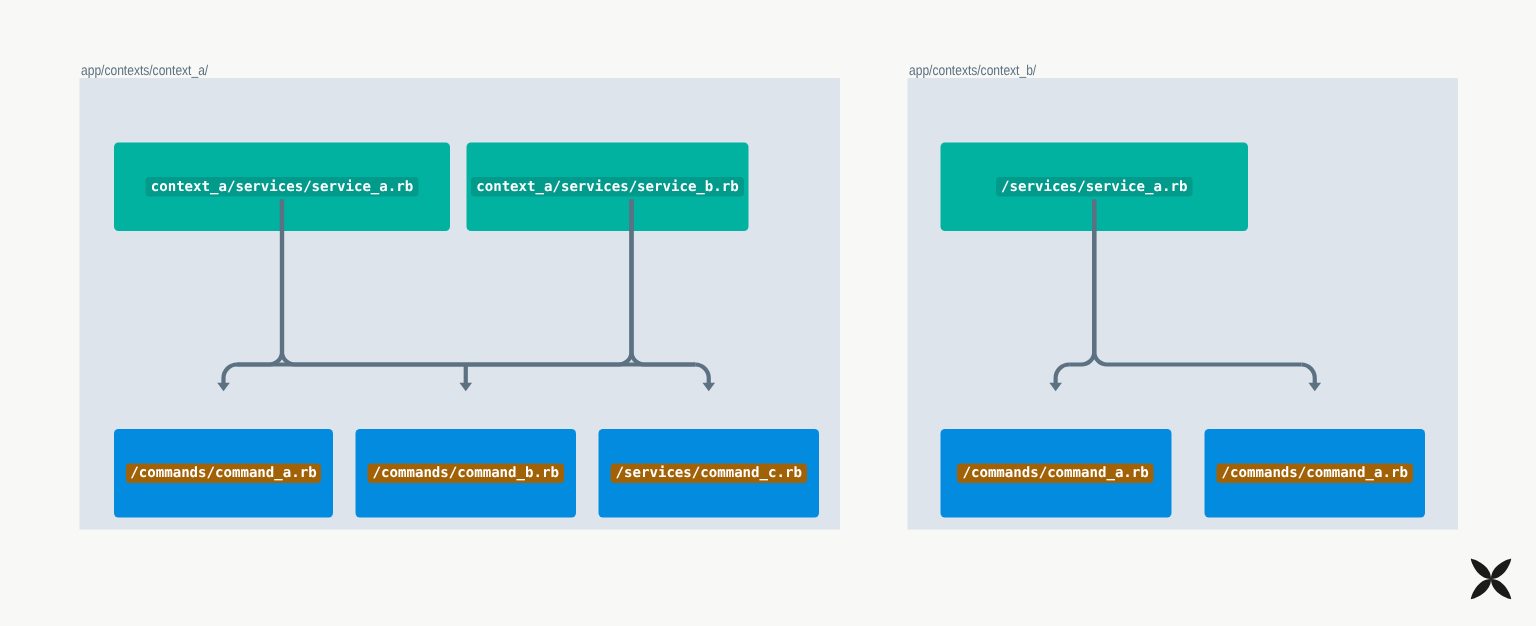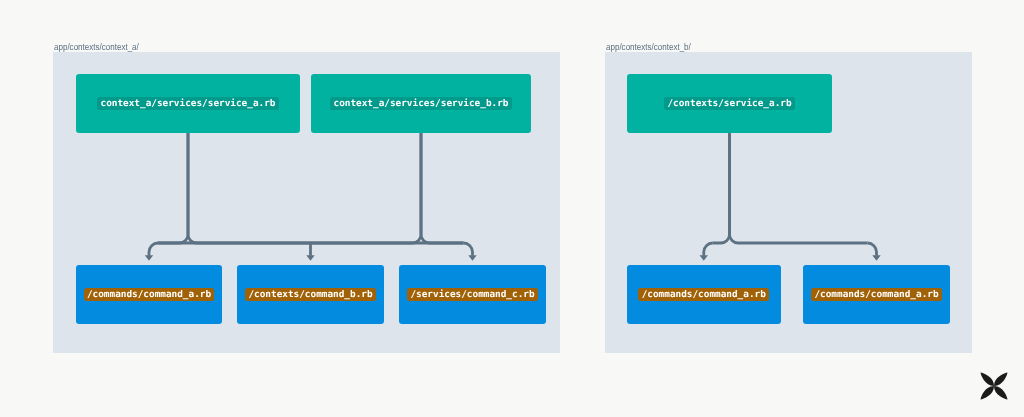--- a/index.html
+++ b/index.html
@@ -1,50 +1,50 @@
 <!DOCTYPE html>
 <html><head>
 <meta charset="utf-8">
 <style>
   html,body{margin:0;padding:0;}
   *{-webkit-font-smoothing:antialiased;text-rendering:geometricPrecision;}
   body{width:1024px;height:417px;background:#f8f8f6;font-family:"Liberation Sans",sans-serif;overflow:hidden;position:relative;}
   .panel{position:absolute;}
   .panel-label{position:absolute;font-size:9.5px;color:#5c7182;white-space:nowrap;display:inline-block;transform:scaleX(0.845);transform-origin:left top;line-height:11px;}
-  .node{position:absolute;border-radius:3px;display:flex;align-items:center;justify-content:center;}
+  .node{position:absolute;border-radius:3px;display:flex;align-items:center;justify-content:center;margin-top:21px;}
   .code{font-family:"DejaVu Sans Mono",monospace;font-size:9.4px;font-weight:700;color:#fff;padding:0 3.2px;border-radius:2.5px;white-space:nowrap;line-height:13.8px;}
   .green .code{background:#029a8b;}
   .blue .code{background:#a16207;}
   svg.conn{position:absolute;left:0;top:0;}
   svg.logo{position:absolute;}
 </style>
 </head>
 <body>
 
 <div class="panel" style="left:53px;top:52px;width:507px;height:301px;background:#dee4ec"></div>
 <div class="panel-label" style="left:53.5px;top:42px;">app/contexts/context_a/</div>
 <div class="node green" style="left:76px;top:74px;width:224px;height:59px;background:#02b2a0">
     <span class="code">context_a/services/service_a.rb</span>
   </div>
-<div class="node green" style="left:311px;top:74px;width:220px;height:59px;background:#02b2a0">
+<div class="node green" style="left:311px;top:74px;width:188px;height:59px;background:#02b2a0">
     <span class="code">context_a/services/service_b.rb</span>
   </div>
 <div class="node blue" style="left:76px;top:265px;width:146px;height:59px;background:#038be0">
     <span class="code">/commands/command_a.rb</span>
   </div>
 <div class="node blue" style="left:237px;top:265px;width:147px;height:59px;background:#038be0">
-    <span class="code">/contexts/command_b.rb</span>
+    <span class="code">/commands/command_b.rb</span>
   </div>
 <div class="node blue" style="left:399px;top:265px;width:147px;height:59px;background:#038be0">
     <span class="code">/services/command_c.rb</span>
   </div>
 <div class="panel" style="left:605px;top:52px;width:367px;height:301px;background:#dee4ec"></div>
 <div class="panel-label" style="left:605.5px;top:42px;">app/contexts/context_b/</div>
 <div class="node green" style="left:627px;top:74px;width:205px;height:59px;background:#02b2a0">
-    <span class="code">/contexts/service_a.rb</span>
+    <span class="code">/services/service_a.rb</span>
   </div>
 <div class="node blue" style="left:627px;top:265px;width:153.5px;height:59px;background:#038be0">
     <span class="code">/commands/command_a.rb</span>
   </div>
 <div class="node blue" style="left:803px;top:265px;width:147px;height:59px;background:#038be0">
     <span class="code">/commands/command_a.rb</span>
   </div>
 <svg class="conn" width="1024" height="417" viewBox="0 0 1024 417">
     <path d="M 188.00 133.00 L 188.00 234.50 C 188.00 239.19 184.19 243.00 179.50 243.00 L 158.00 243.00" stroke="#5c7182" stroke-width="2.8" fill="none"></path>
     <path d="M 188.00 133.00 L 188.00 234.50 C 188.00 239.19 191.81 243.00 196.50 243.00 L 463.50 243.00" stroke="#5c7182" stroke-width="2.8" fill="none"></path>

